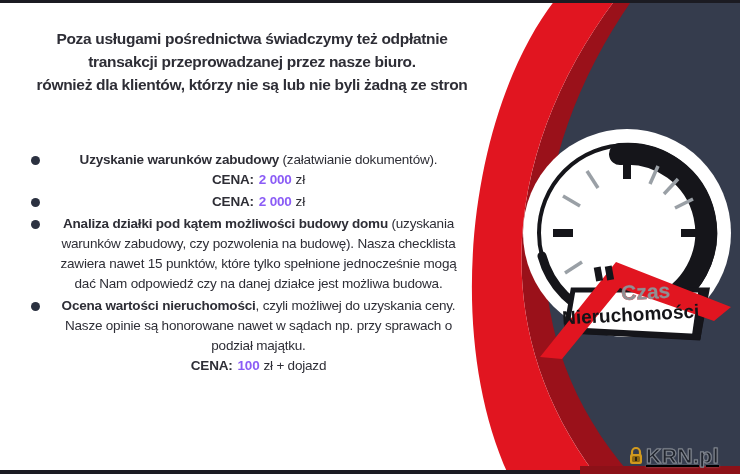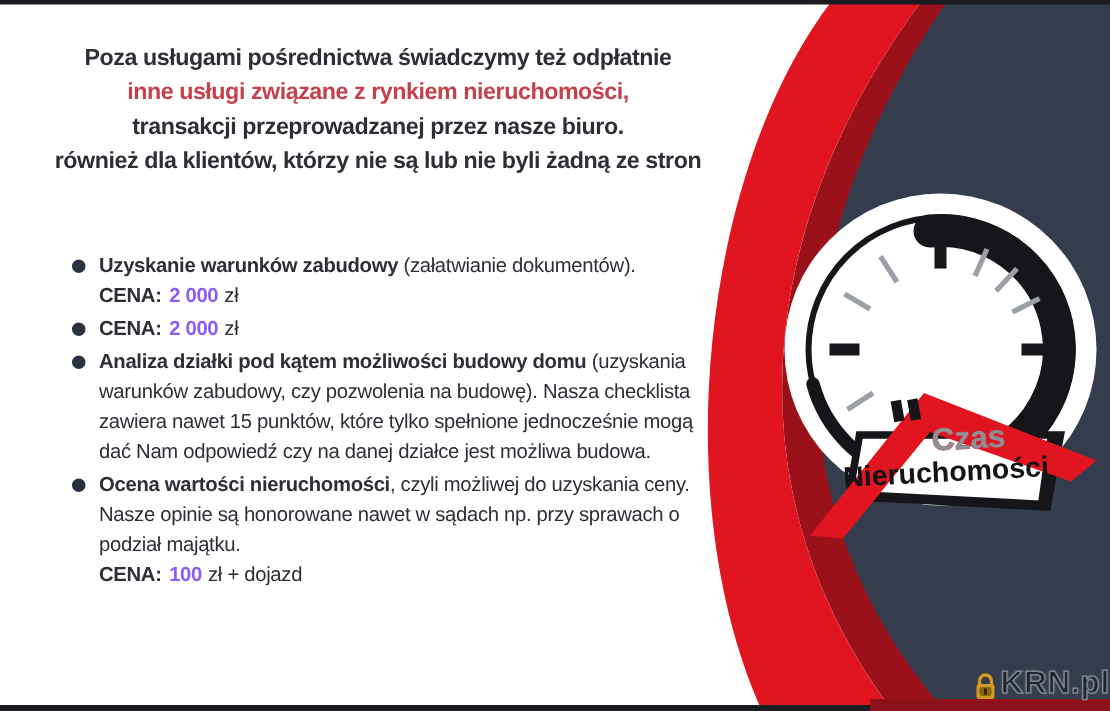--- a/index.html
+++ b/index.html
@@ -13,36 +13,36 @@
   .header{
     position:absolute;left:12px;top:27px;width:480px;z-index:2;
     text-align:center;font-weight:bold;font-size:15.5px;line-height:23px;
     letter-spacing:-0.3px;color:#2e2e36;
   }
   .header .hline{white-space:nowrap;}
   .header .hline.red{color:#c4404a;}
   
   .services{
     position:absolute;left:30px;top:150px;width:438px;z-index:2;
-    margin:17px;padding:0;list-style:none;
-    font-size:13.5px;line-height:20px;letter-spacing:-0.2px;color:#2e2e36;
+    margin:0;padding:0;list-style:none;
+    font-size:13.5px;line-height:20px;letter-spacing:-0.2px;color:#2e2e36;text-align:center;
   }
   .services li{position:relative;padding-left:19px;margin-bottom:2px;}
   .dot{
     position:absolute;left:1px;top:5.5px;width:9px;height:9px;border-radius:50%;
     background:#2b3140;
   }
   .svc-bold{font-weight:bold;}
   .price-line{display:block;}
   .price-label{font-weight:bold;}
   .price-value{font-weight:bold;color:#8b5cf6;margin:0 4px 0 5px;}
   
   .watermark{
-    position:absolute;right:0;bottom:6px;z-index:3;
-    display:flex;align-items:flex-end;gap:2px;
+    position:absolute;right:21px;bottom:6px;z-index:3;
+    display:flex;align-items:center;gap:2px;text-decoration:underline;
   }
   .wm-text{
     font-size:21px;font-weight:bold;letter-spacing:0.5px;
     color:#20242d;-webkit-text-stroke:1px #7d828c;
     text-shadow:0 0 2px rgba(160,165,175,.6);
   }
 </style>
 </head>
 <body>
 
@@ -92,21 +92,20 @@
       <text x="631" y="321" text-anchor="middle" transform="rotate(-3 631 321)" font-family="Liberation Sans, sans-serif" font-size="19" font-weight="bold" fill="#141418">Nieruchomości</text>
     </g>
 
     <rect x="0" y="0" width="740" height="3" fill="#1b1b22"></rect>
     <rect x="0" y="470" width="600" height="4" fill="#1b1b22"></rect>
     <rect x="580" y="466" width="160" height="8" fill="#8c1118"></rect>
   </svg>
 
   <div class="header">
     <div class="hline">Poza usługami pośrednictwa świadczymy też odpłatnie</div>
-    <div class="hline red">inne usługi związane z rynkiem nieruchomości,</div>
     <div class="hline">transakcji przeprowadzanej przez nasze biuro.</div>
     <div class="hline">również dla klientów, którzy nie są lub nie byli żadną ze stron</div>
   </div>
 
   <ul class="services">
     <li>
       <span class="dot"></span>
       <span class="svc-bold">Uzyskanie warunków zabudowy</span><span> (załatwianie dokumentów).</span>
       <span class="price-line">
         <span class="price-label">CENA:</span><span class="price-value">2 000</span><span>zł</span>

